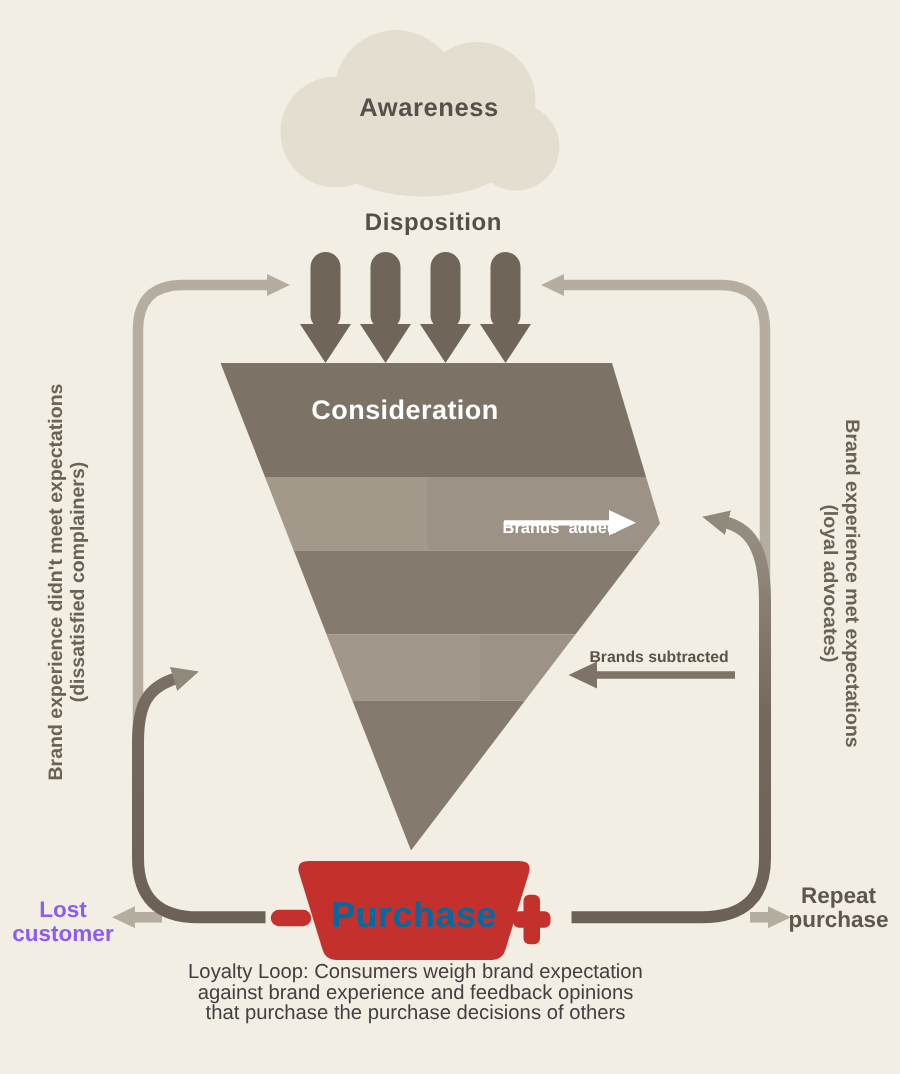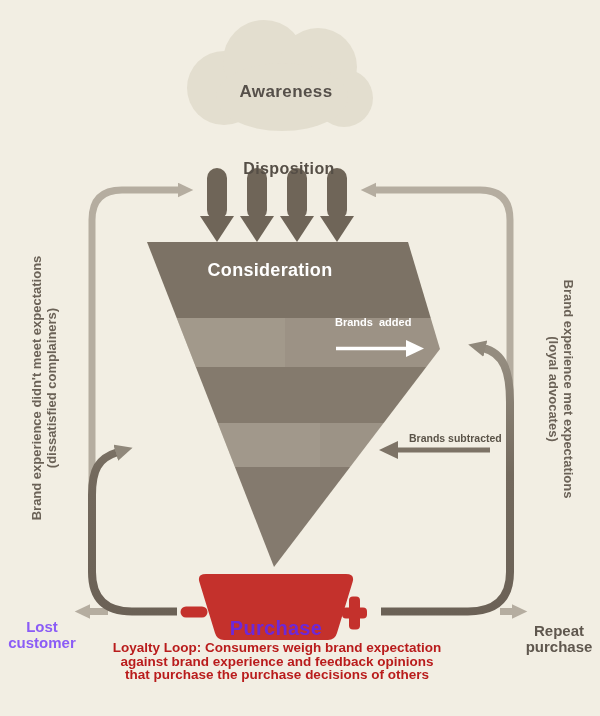--- a/index.html
+++ b/index.html
@@ -4,38 +4,38 @@
 <style>
   html,body{margin:0;padding:0;background:#f2eee3;}
   #stage{
     position:relative;width:600px;height:716px;overflow:hidden;
     background:#f2eee3;
     font-family:"Liberation Sans","DejaVu Sans",sans-serif;
     -webkit-font-smoothing:antialiased;
   }
   #diagram-svg{position:absolute;left:0;top:0;}
   .lbl{position:absolute;font-weight:bold;white-space:nowrap;}
-  .center{text-align:center;margin-top:20px;}
+  .center{text-align:center;}
   .awareness{left:206px;top:62px;width:160px;font-size:17px;color:#56504a;letter-spacing:.4px;}
   .disposition{left:209px;top:140px;width:160px;font-size:16px;color:#554e46;letter-spacing:.4px;}
-  .consideration{left:170px;top:240px;width:200px;font-size:18px;color:#ffffff;letter-spacing:.3px;}
-  .brands-added{left:335px;top:316px;font-size:11px;color:#ffffff;word-spacing:3px;}
-  .brands-subtracted{left:393px;top:432px;font-size:10.5px;color:#5a5348;margin-left:16px;}
-  .purchase{left:202px;top:597px;width:148px;font-size:20px;color:#6d28d9;letter-spacing:.3px;}
+  .consideration{left:170px;top:263px;width:200px;font-size:18px;color:#ffffff;letter-spacing:.3px;}
+  .brands-added{left:335px;top:346px;font-size:11px;color:#ffffff;word-spacing:3px;}
+  .brands-subtracted{left:393px;top:432px;font-size:10.5px;color:#5a5348;}
+  .purchase{left:202px;top:597px;width:148px;font-size:24px;color:#0369a1;letter-spacing:.3px;}
   .lost{left:0px;top:599px;width:84px;font-size:15px;line-height:15.5px;color:#8b5cf6;white-space:normal;}
-  .repeat{left:518px;top:603px;width:82px;font-size:15px;line-height:15.5px;color:#5f574e;white-space:normal;}
+  .repeat{left:518px;top:590px;width:82px;font-size:15px;line-height:15.5px;color:#5f574e;white-space:normal;}
   .side-label{
     position:absolute;width:300px;height:32px;font-weight:bold;
     font-size:13px;line-height:15px;color:#6b6257;text-align:center;
   }
   .side-left{left:-105px;top:372px;transform:rotate(-90deg);}
   .side-right{left:410px;top:373px;transform:rotate(90deg);}
   .caption{
     position:absolute;left:77px;top:641px;width:400px;text-align:center;
-    font-weight:bold;font-size:13.5px;line-height:13.6px;color:#b91c1c;
+    font-weight:normal;font-size:13.5px;line-height:13.6px;color:#404040;
   }
 </style>
 </head>
 <body>
 
 <div id="stage">
 
   <svg id="diagram-svg" width="600" height="716" viewBox="0 0 600 716">
     <defs>
       <clipPath id="funnelClip">

